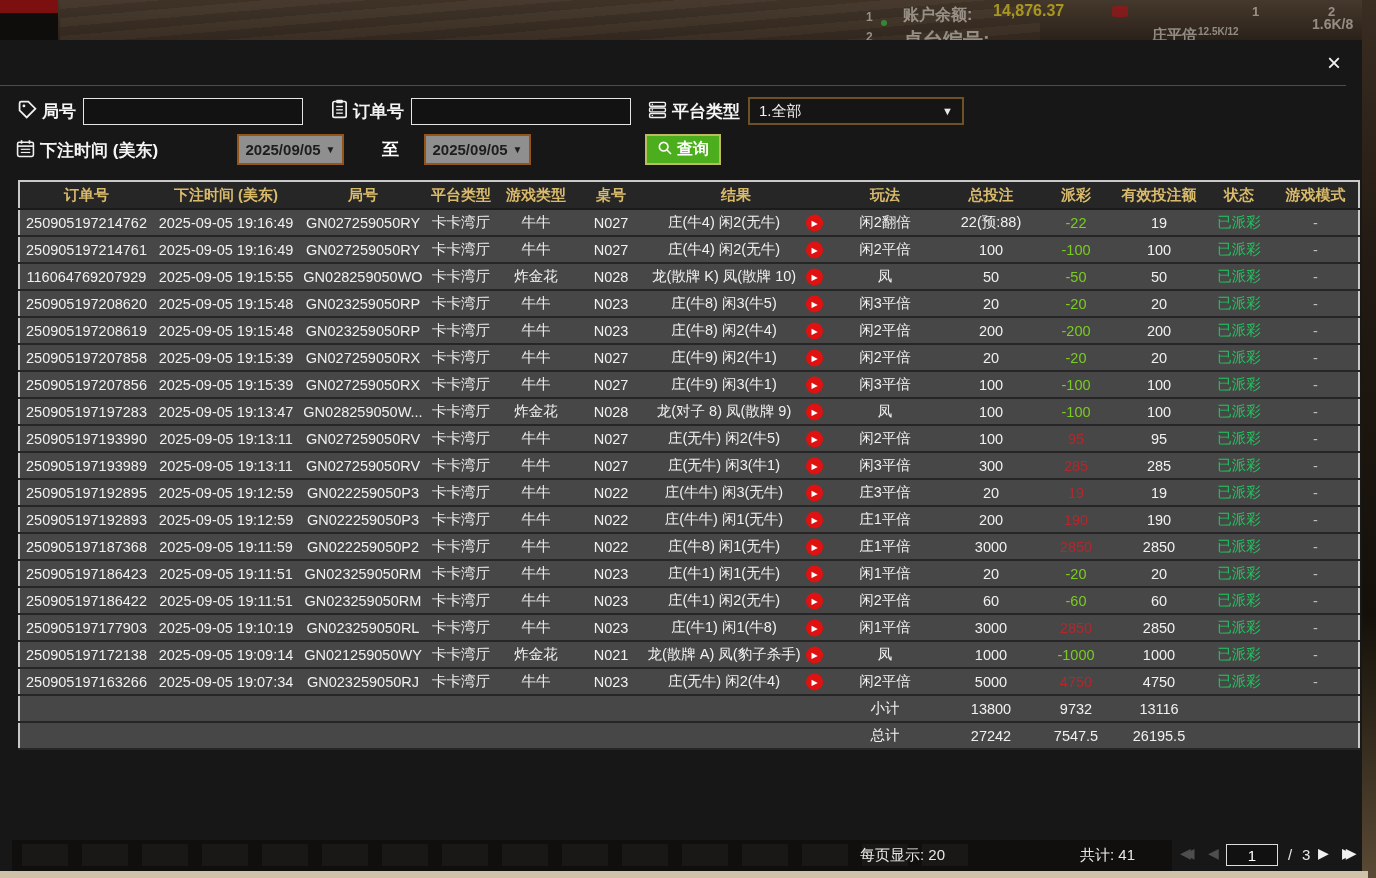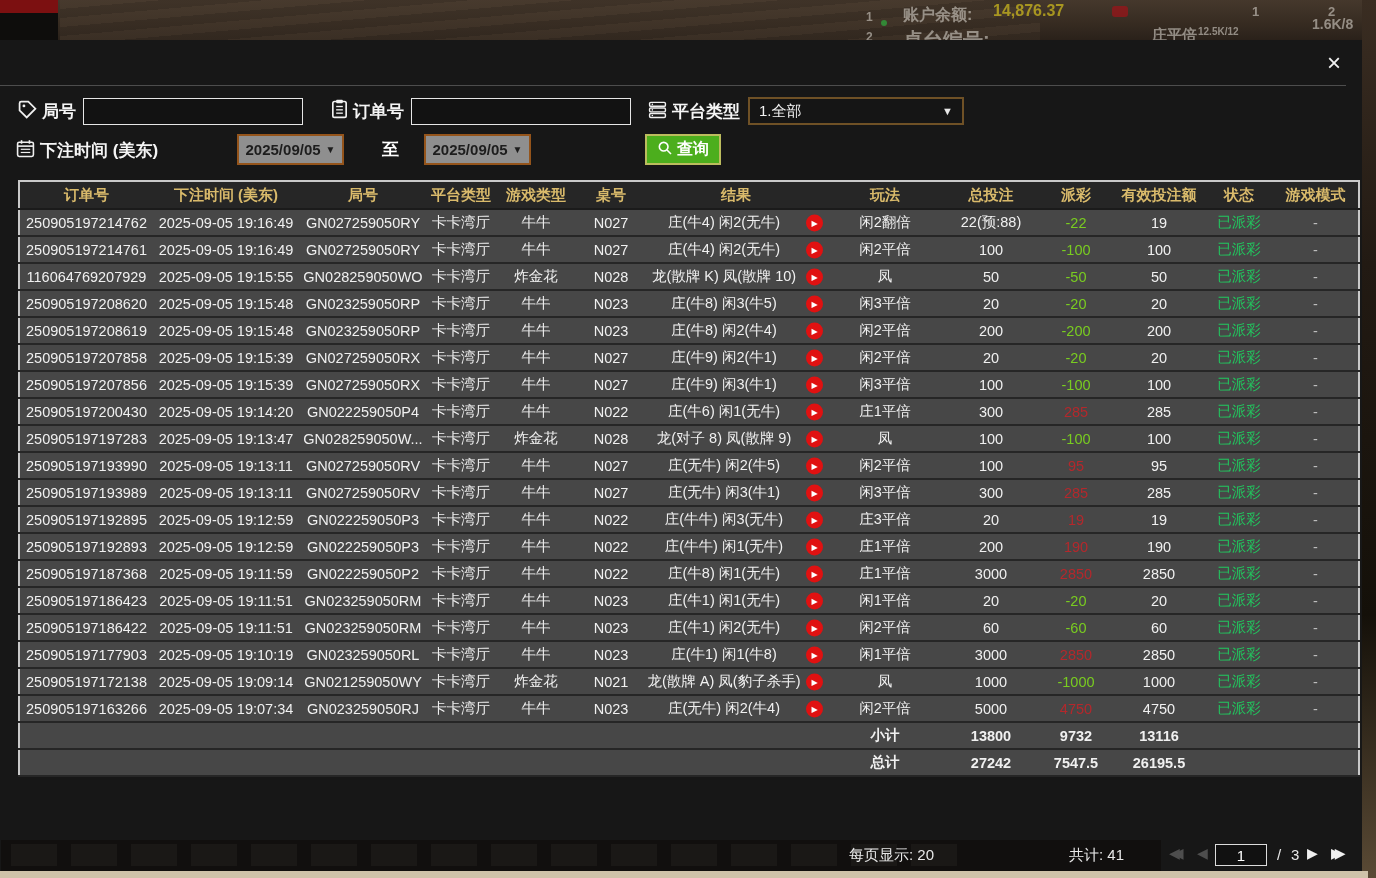--- a/index.html
+++ b/index.html
@@ -64,24 +64,24 @@
   #bet-table td { height:27px; background:#474747; color:#f0f0f0; font-size:14.5px;
     text-align:center; border-bottom:2px solid #262626; white-space:nowrap; overflow:hidden; }
   #bet-table td.neg { color:#79cc20; }
   #bet-table td.pos { color:#b3282c; }
   #bet-table td.status { color:#22c55e; }
   #bet-table td.mode { color:#bdbdbd; }
   #bet-table td.result-cell { position:relative; padding-right:24px; }
   .play-btn { position:absolute; right:4px; top:50%; transform:translateY(-50%);
     width:17px; height:17px; border-radius:50%; background:#e01111; color:#fff;
     font-size:8px; line-height:17px; text-align:center; cursor:pointer; }
-  tr.sumrow td { color:#eded05; font-weight:700; background:#474747; }
+  tr.sumrow td { color:#eded05; font-weight:400; background:#474747; }
 
   
-  #pager { position:absolute; left:1px; top:800px; width:1160px; height:31px;
+  #pager { position:absolute; left:12px; top:800px; width:1160px; height:31px;
     background:rgba(17,15,14,.92); }
   #pager-tiles { position:absolute; inset:0; display:flex; gap:14px; padding:4px 10px; }
   #pager-tiles div { width:46px; height:22px; background:#23201e; opacity:.55; }
   .pager-item { position:absolute; color:#e8e8e8; font-size:15px; top:6px; }
   #per-page { left:848px; } #grand-total { left:1040px;margin-left:28px; }
   .pg-arrow { position:absolute; top:5px; font-size:14px; letter-spacing:-7px; cursor:pointer; }
   .pg-dim { color:#4e4e4e; } .pg-on { color:#f0f0f0; }
   #pg-first{left:1168px;} #pg-prev{left:1196px;} #pg-next{left:1306px; letter-spacing:0;}
   #pg-last{left:1330px;}
   #page-input { position:absolute; left:1214px; top:4px; width:52px; height:22px;
@@ -325,35 +325,20 @@
             <td>N027</td>
             <td class="result-cell"><span>庄(牛9) 闲3(牛1)</span><span class="play-btn">▶</span></td>
             <td>闲3平倍</td>
             <td>100</td>
             <td class="neg">-100</td>
             <td>100</td>
             <td class="status">已派彩</td>
             <td class="mode">-</td>
           </tr>
           <tr>
-            <td>250905197200430</td>
-            <td>2025-09-05 19:14:20</td>
-            <td>GN022259050P4</td>
-            <td>卡卡湾厅</td>
-            <td>牛牛</td>
-            <td>N022</td>
-            <td class="result-cell"><span>庄(牛6) 闲1(无牛)</span><span class="play-btn">▶</span></td>
-            <td>庄1平倍</td>
-            <td>300</td>
-            <td class="pos">285</td>
-            <td>285</td>
-            <td class="status">已派彩</td>
-            <td class="mode">-</td>
-          </tr>
-          <tr>
             <td>250905197197283</td>
             <td>2025-09-05 19:13:47</td>
             <td>GN028259050W...</td>
             <td>卡卡湾厅</td>
             <td>炸金花</td>
             <td>N028</td>
             <td class="result-cell"><span>龙(对子 8) 凤(散牌 9)</span><span class="play-btn">▶</span></td>
             <td>凤</td>
             <td>100</td>
             <td class="neg">-100</td>

